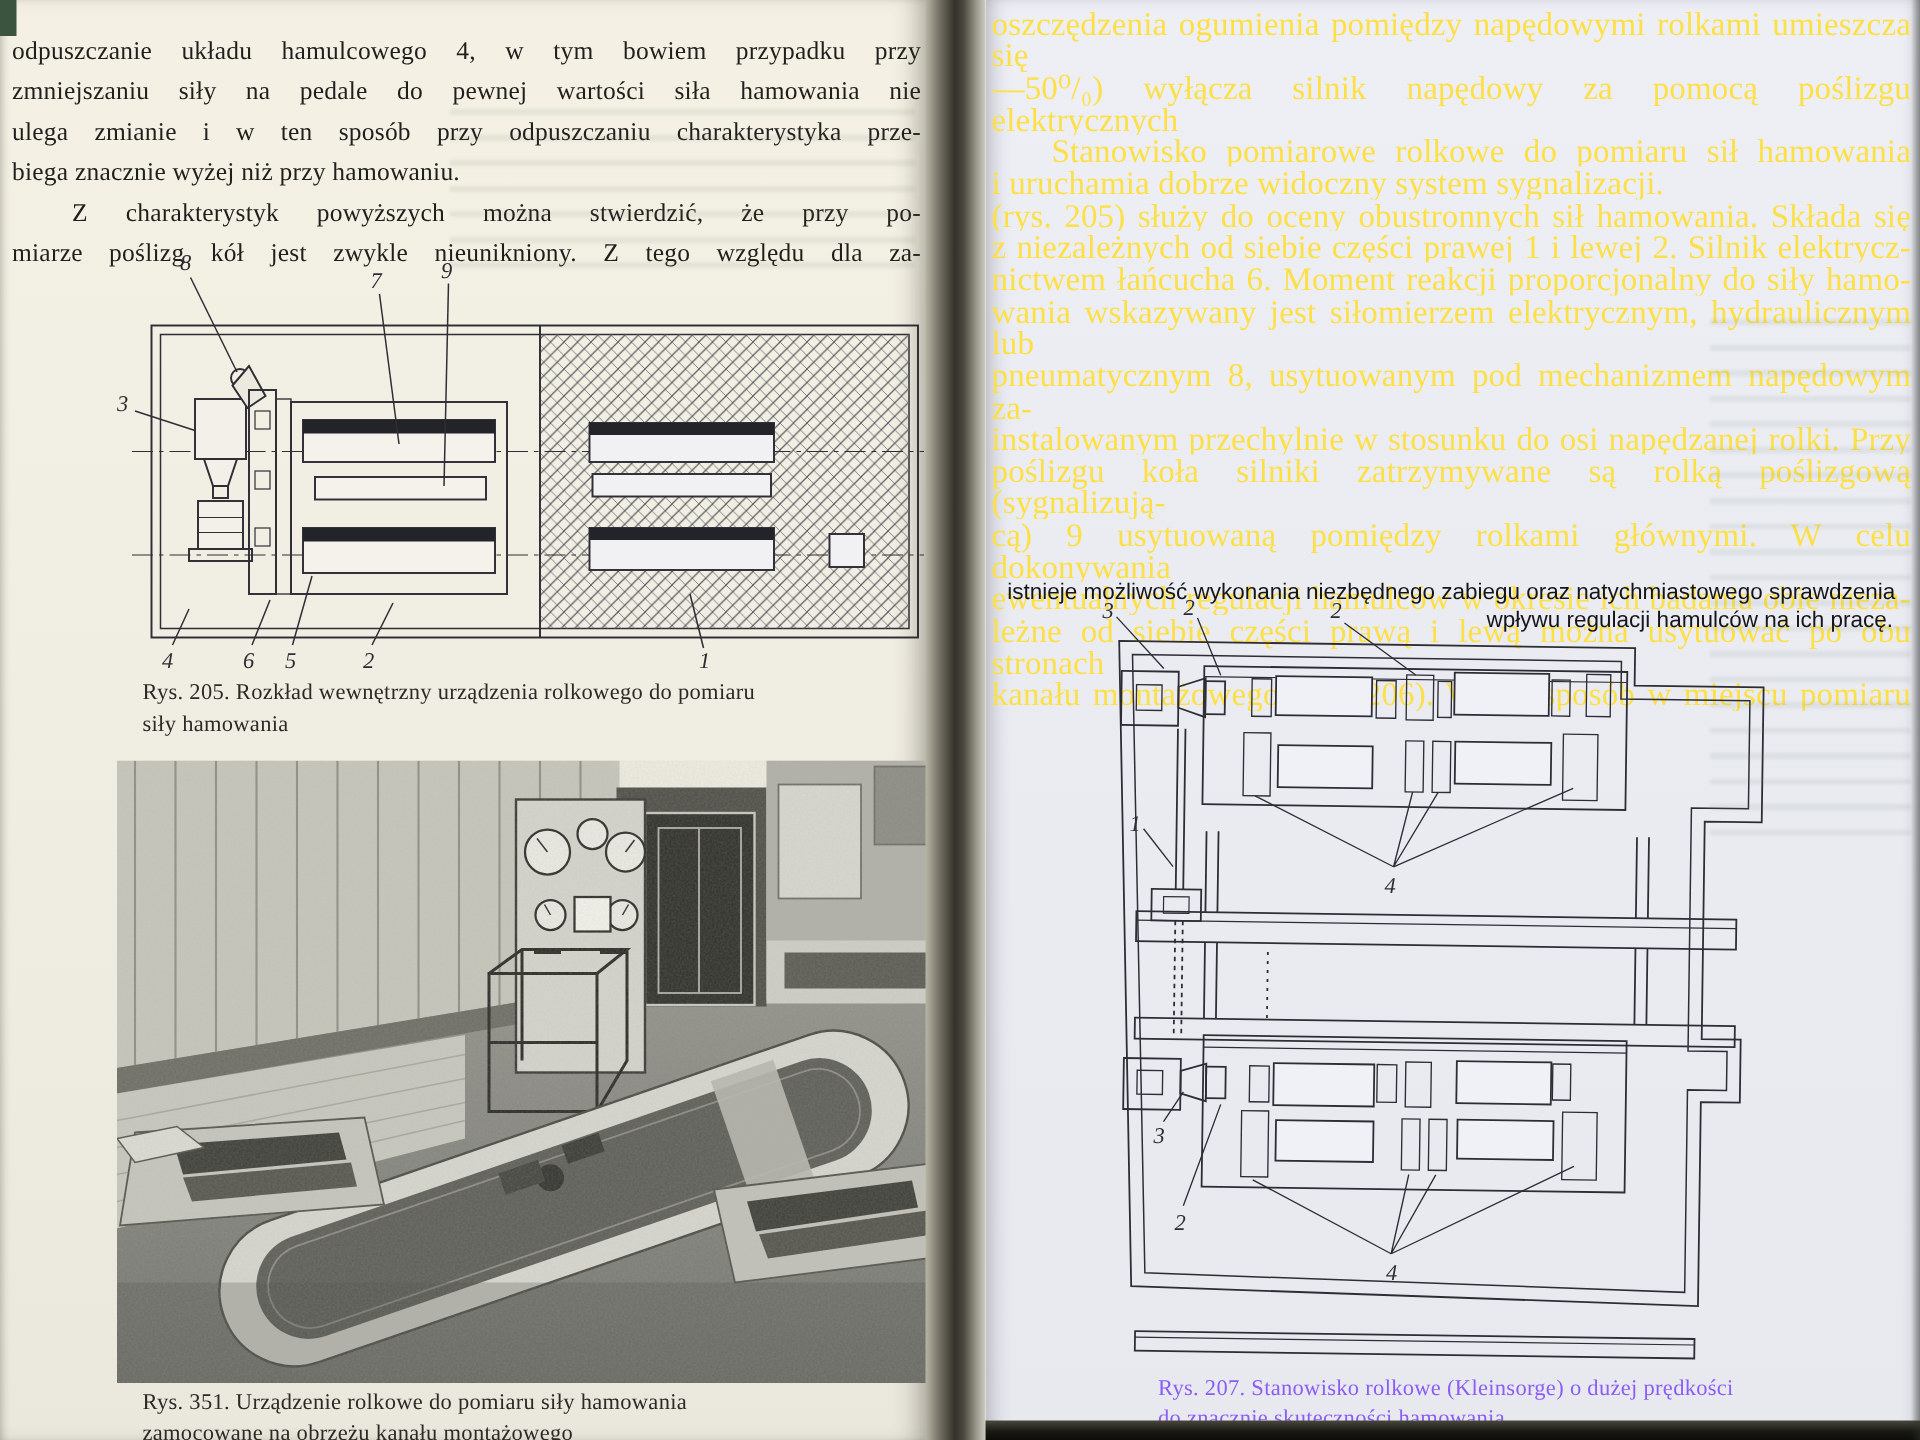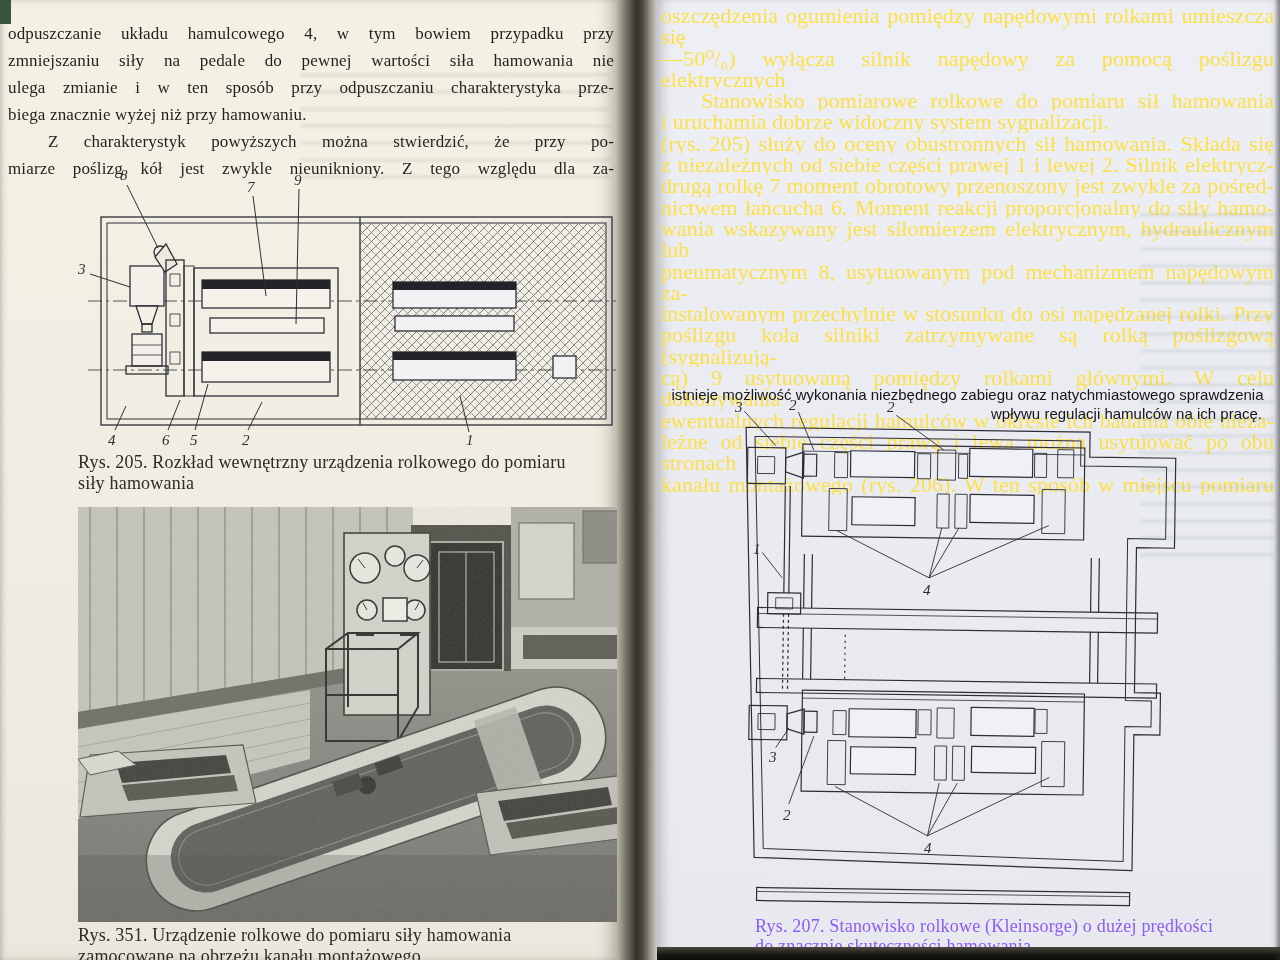--- a/index.html
+++ b/index.html
@@ -36,21 +36,21 @@
   .jl.last{text-align-last:auto;}
   .jl.indent{text-indent:40px;}
   
   .overlay-sans{
     font-family:"Liberation Sans","DejaVu Sans",sans-serif;
     color:#15151a;font-size:15px;line-height:19px;
   }
   .ov1{left:661px;top:385px;width:613px;text-align:center;}
   .ov2{left:661px;top:404px;width:601px;text-align:right;}
   
-  .caption{font-size:18px;line-height:21px;color:#2b2a26;letter-spacing:.2px;}
+  .caption{font-size:15px;line-height:21px;color:#2b2a26;letter-spacing:.2px;margin-left:17px;}
   .cap205{left:78px;top:452px;width:545px;}
   .cap206{left:78px;top:925px;width:545px;}
   .cap207{left:755px;top:916px;width:520px;line-height:20px;color:#8b5cf6;}
   
   svg text.flab{font-family:"Liberation Serif","DejaVu Serif",serif;font-style:italic;font-size:15px;fill:#2e2d33;}
   .fig205{left:70px;top:156px;}
   .fig207{left:695px;top:398px;}
   .photo206{left:78px;top:507px;}
   
   .ghost{
@@ -243,21 +243,20 @@
 
 <div class="abs page-right"></div>
 
 <div class="abs textcol tc-right">
   <div class="jl">oszczędzenia ogumienia pomiędzy napędowymi rolkami umieszcza się</div>
   <div class="jl">—50⁰/₀) wyłącza silnik napędowy za pomocą poślizgu elektrycznych</div>
   <div class="jl indent">Stanowisko pomiarowe rolkowe do pomiaru sił hamowania</div>
   <div class="jl last">i uruchamia dobrze widoczny system sygnalizacji.</div>
   <div class="jl">(rys. 205) służy do oceny obustronnych sił hamowania. Składa się</div>
   <div class="jl">z niezależnych od siebie części prawej 1 i lewej 2. Silnik elektrycz-</div>
-  <div class="jl">drugą rolkę 7 moment obrotowy przenoszony jest zwykle za pośred-</div>
   <div class="jl">nictwem łańcucha 6. Moment reakcji proporcjonalny do siły hamo-</div>
   <div class="jl">wania wskazywany jest siłomierzem elektrycznym, hydraulicznym lub</div>
   <div class="jl">pneumatycznym 8, usytuowanym pod mechanizmem napędowym za-</div>
   <div class="jl">instalowanym przechylnie w stosunku do osi napędzanej rolki. Przy</div>
   <div class="jl">poślizgu koła silniki zatrzymywane są rolką poślizgową (sygnalizują-</div>
   <div class="jl">cą) 9 usytuowaną pomiędzy rolkami głównymi. W celu dokonywania</div>
   <div class="jl">ewentualnych regulacji hamulców w okresie ich badania obie nieza-</div>
   <div class="jl">leżne od siebie części prawą i lewą można usytuować po obu stronach</div>
   <div class="jl">kanału montażowego (rys. 206). W ten sposób w miejscu pomiaru</div>
 </div>

